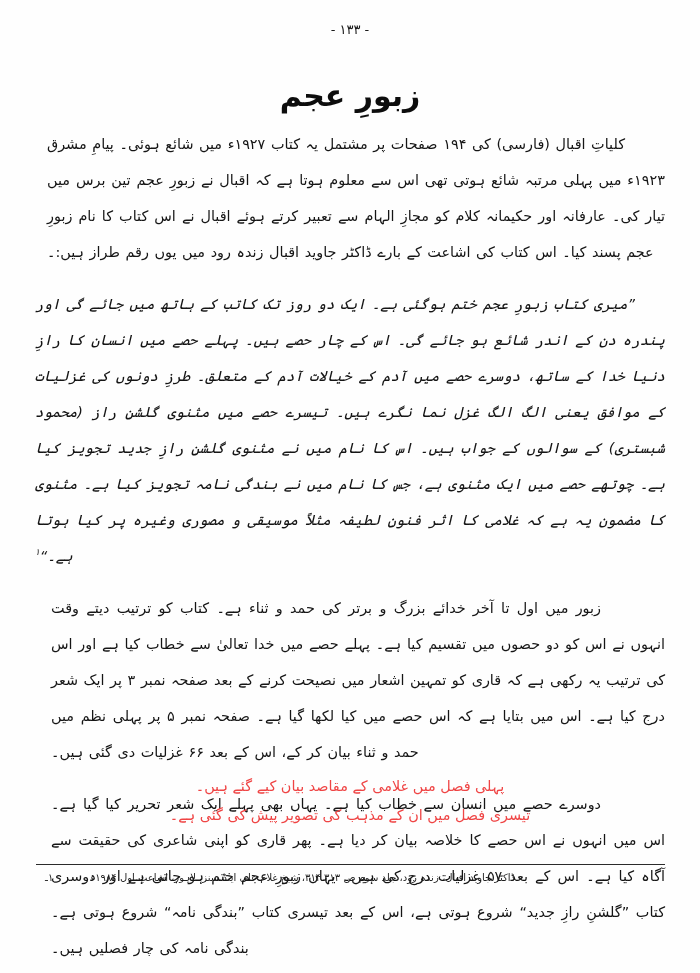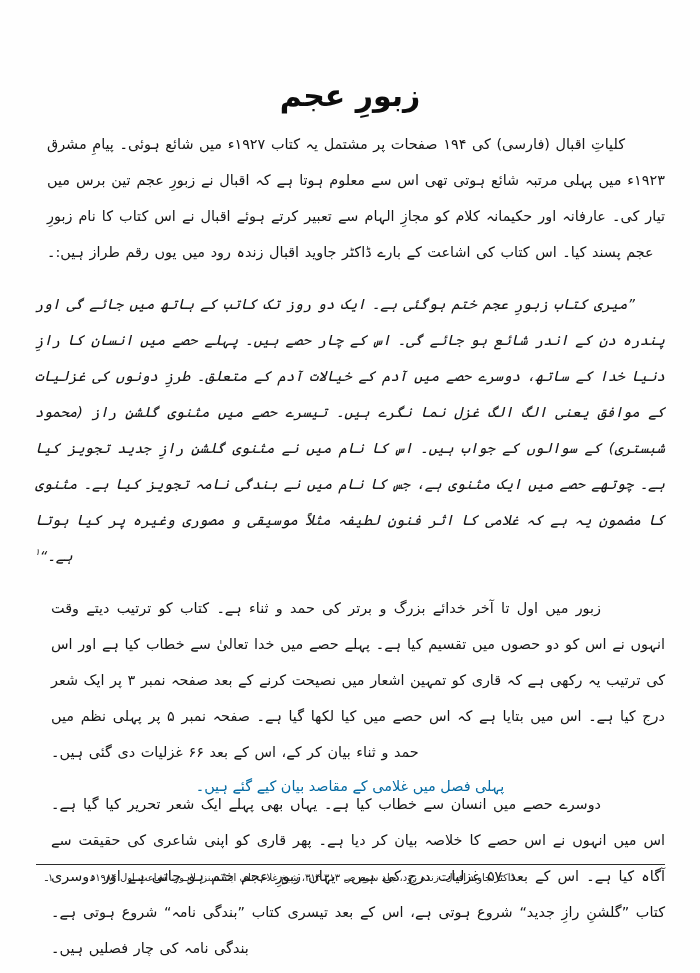--- a/index.html
+++ b/index.html
@@ -82,21 +82,21 @@
     position: absolute;
     top: 772px;
     left: 35px;
     right: 35px;
     direction: rtl;
     text-align: center;
   }
   .centered-lines div {
     font-size: 14.4px;
     line-height: 29px;
-    color: #0369a1;
+    color: #ef4444;
     white-space: nowrap;
   }
 
   .footnote-rule {
     position: absolute;
     top: 864px;
     left: 36px;
     right: 35px;
     height: 1px;
     background: #2b2b2b;
@@ -133,38 +133,40 @@
     color: #1a1a1a;
     white-space: nowrap;
     direction: rtl;
   }
 </style>
 </head>
 <body>
 
 <div class="page">
 
+  <div class="page-number">- ۱۳۳ -</div>
 
   <h1 class="page-title">زبورِ عجم</h1>
 
   <div class="body-col">
 
     <p class="para indent-sm"><span>کلیاتِ اقبال (فارسی) کی ۱۹۴ صفحات پر مشتمل یہ کتاب ۱۹۲۷ء میں شائع ہوئی۔ پیامِ مشرق ۱۹۲۳ء میں پہلی مرتبہ شائع ہوتی تھی اس سے معلوم ہوتا ہے کہ اقبال نے زبورِ عجم تین برس میں تیار کی۔ عارفانہ اور حکیمانہ کلام کو مجازِ الہام سے تعبیر کرتے ہوئے اقبال نے اس کتاب کا نام زبورِ عجم پسند کیا۔ اس کتاب کی اشاعت کے بارے ڈاکٹر جاوید اقبال زندہ رود میں یوں رقم طراز ہیں:۔</span></p>
 
 
     <p class="para quote2"><span>”میری کتاب زبورِ عجم ختم ہوگئی ہے۔ ایک دو روز تک کاتب کے ہاتھ میں جائے گی اور پندرہ دن کے اندر شائع ہو جائے گی۔ اس کے چار حصے ہیں۔ پہلے حصے میں انسان کا رازِ دنیا خدا کے ساتھ، دوسرے حصے میں آدم کے خیالات آدم کے متعلق۔ طرزِ دونوں کی غزلیات کے موافق یعنی الگ الگ غزل نما نگرے ہیں۔ تیسرے حصے میں مثنوی گلشنِ راز (محمود شبستری) کے سوالوں کے جواب ہیں۔ اس کا نام میں نے مثنوی گلشنِ رازِ جدید تجویز کیا ہے۔ چوتھے حصے میں ایک مثنوی ہے، جس کا نام میں نے بندگی نامہ تجویز کیا ہے۔ مثنوی کا مضمون یہ ہے کہ غلامی کا اثر فنونِ لطیفہ مثلاً موسیقی و مصوری وغیرہ پر کیا ہوتا ہے۔“</span><span class="fn-ref">۱</span></p>
 
     <p class="para indent-lg"><span>زبور میں اول تا آخر خدائے بزرگ و برتر کی حمد و ثناء ہے۔ کتاب کو ترتیب دیتے وقت انہوں نے اس کو دو حصوں میں تقسیم کیا ہے۔ پہلے حصے میں خدا تعالیٰ سے خطاب کیا ہے اور اس کی ترتیب یہ رکھی ہے کہ قاری کو تمہین اشعار میں نصیحت کرنے کے بعد صفحہ نمبر ۳ پر ایک شعر درج کیا ہے۔ اس میں بتایا ہے کہ اس حصے میں کیا لکھا گیا ہے۔ صفحہ نمبر ۵ پر پہلی نظم میں حمد و ثناء بیان کر کے، اس کے بعد ۶۶ غزلیات دی گئی ہیں۔</span></p>
 
     <p class="para indent-lg"><span>دوسرے حصے میں انسان سے خطاب کیا ہے۔ یہاں بھی پہلے ایک شعر تحریر کیا گیا ہے۔ اس میں انہوں نے اس حصے کا خلاصہ بیان کر دیا ہے۔ پھر قاری کو اپنی شاعری کی حقیقت سے آگاہ کیا ہے۔ اس کے بعد ۵۷ غزلیات درج کی ہیں۔ یہاں زبورِ عجم ختم ہو جاتی ہے اور دوسری کتاب ”گلشنِ رازِ جدید“ شروع ہوتی ہے، اس کے بعد تیسری کتاب ”بندگی نامہ“ شروع ہوتی ہے۔ بندگی نامہ کی چار فصلیں ہیں۔</span></p>
 
   </div>
 
   <div class="centered-lines">
     <div>پہلی فصل میں غلامی کے مقاصد بیان کیے گئے ہیں۔</div>
+    <div>تیسری فصل میں ان کے مذہب کی تصویر پیش کی گئی ہے۔</div>
   </div>
 
   <div class="footnote-rule"></div>
 
   <div class="footnote">
     <div class="footnote-inner">
       <span class="fn-num-abs">۱ـ</span>
       <span class="fn-txt-abs">ڈاکٹر جاوید اقبال، زندہ رود، جلد سوم ص ۳۱۳ـ۳۱۴، شیخ غلام علی اینڈ سنز، لاہور، اشاعتِ اول ۱۹۸۴ء</span>
     </div>
   </div>

